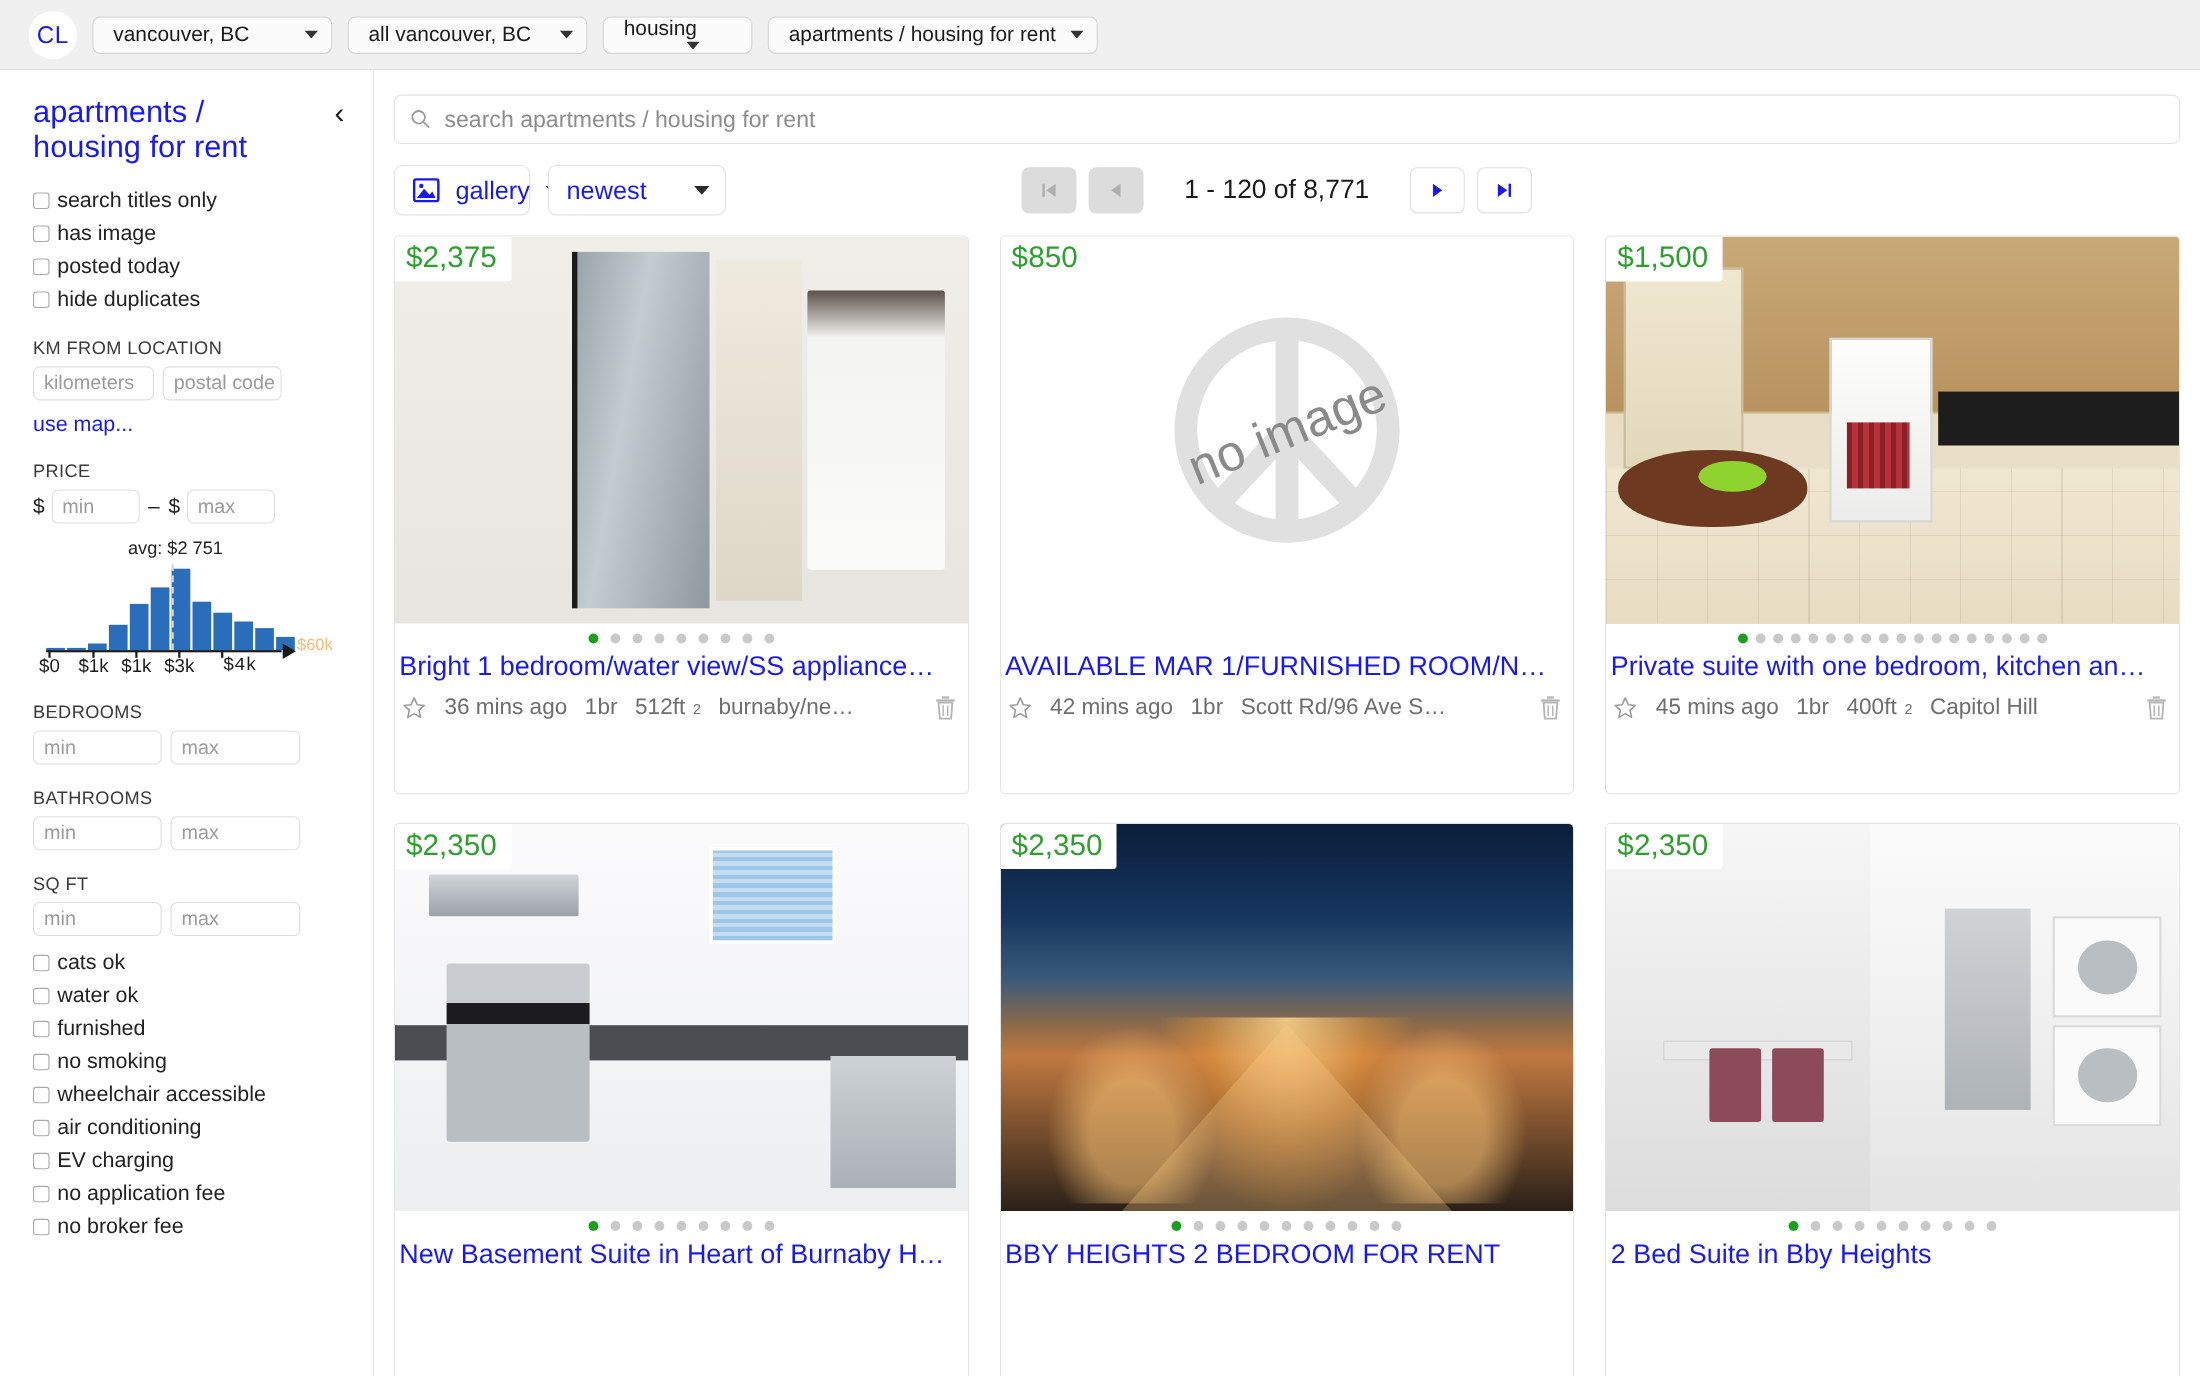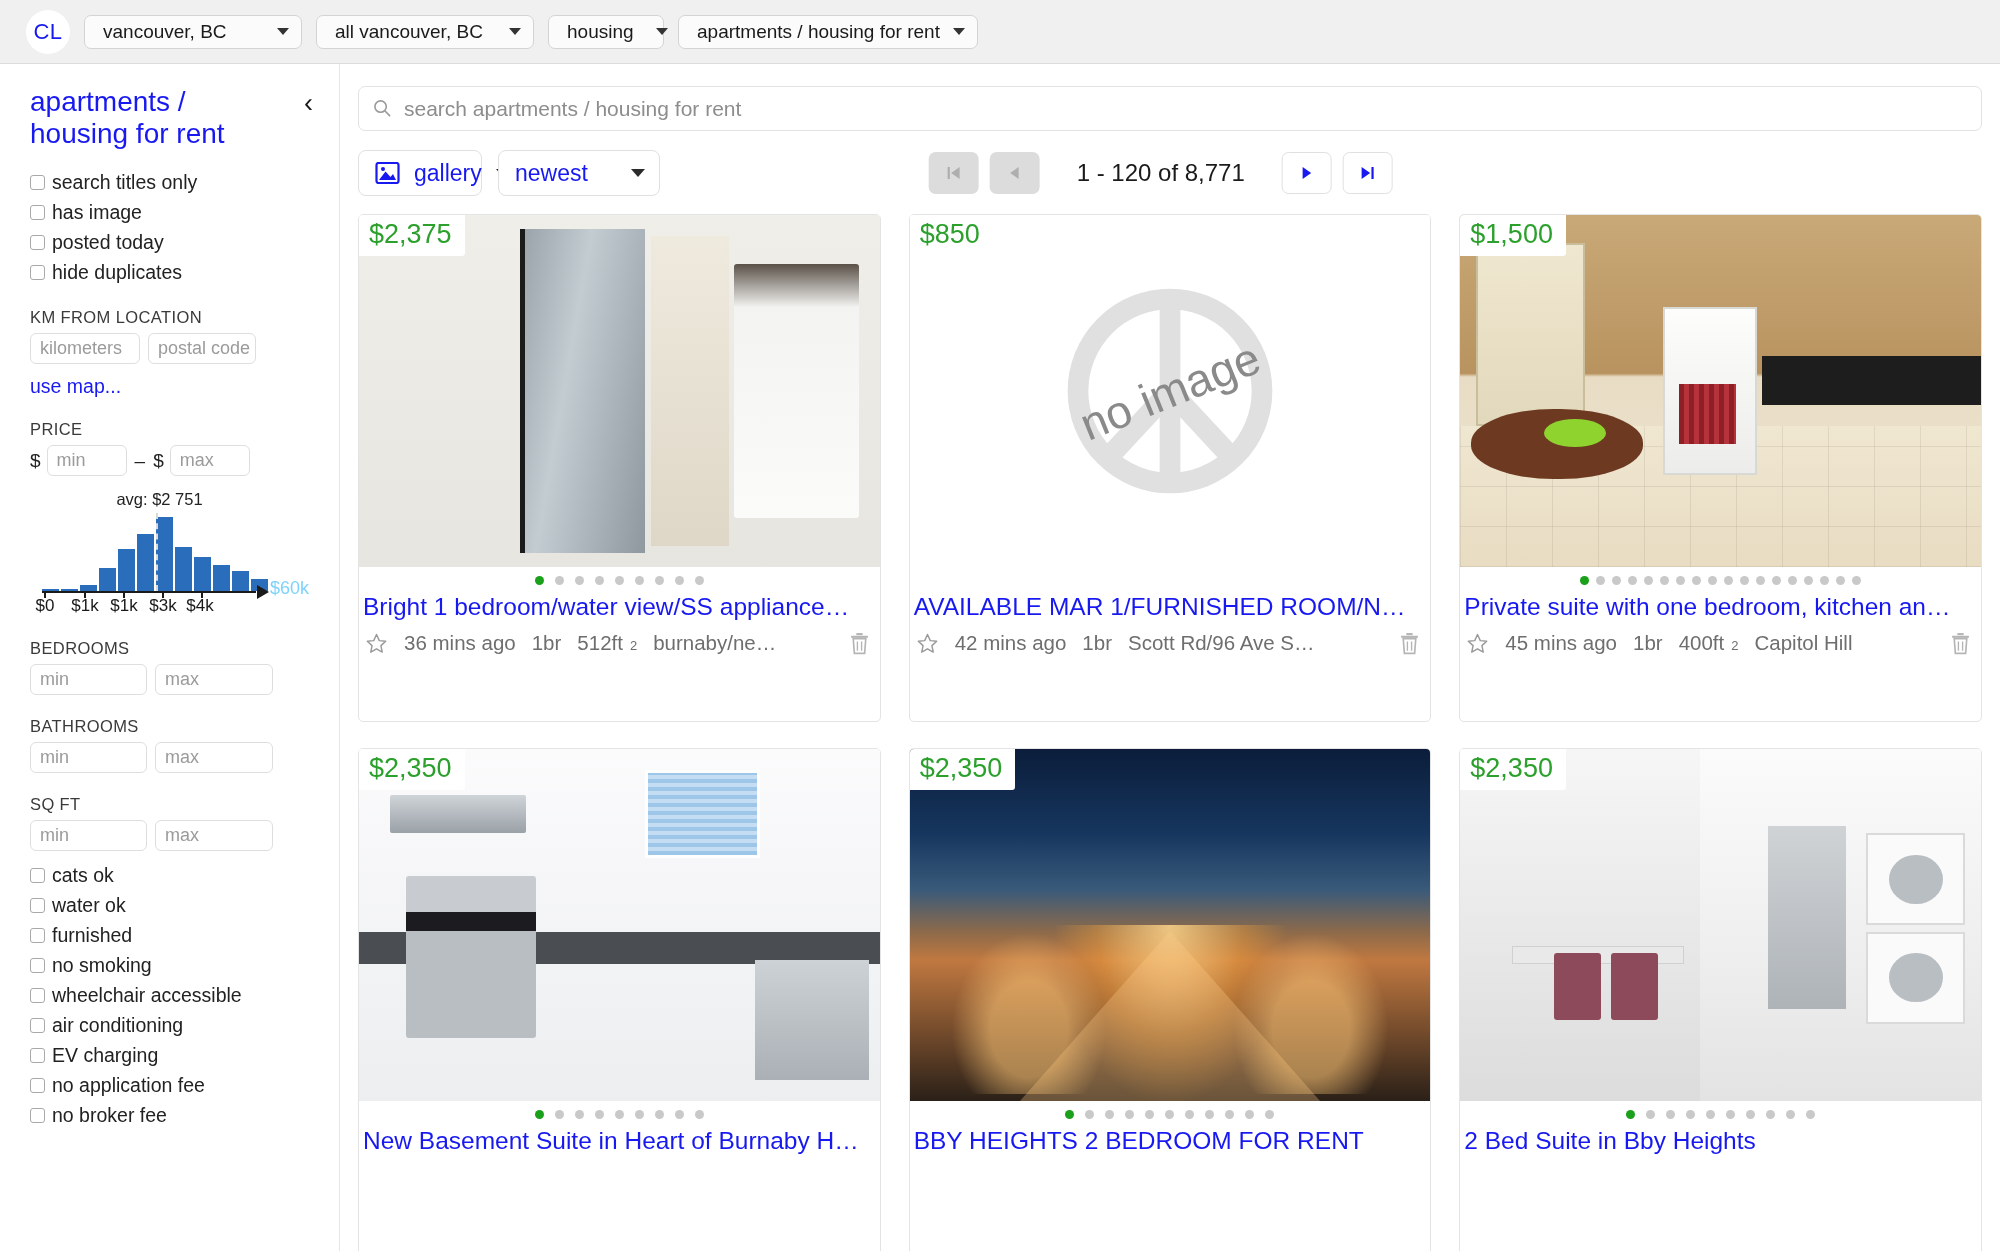--- a/index.html
+++ b/index.html
@@ -43,21 +43,21 @@
   .caret {
     width:0; height:0;
     border-left:6px solid transparent;
     border-right:6px solid transparent;
     border-top:7px solid #333;
     margin-left:22px;
     flex:none;
   }
   #sel-city { width:218px; }
   #sel-area { width:218px; }
-  #sel-cat  { width:116px; }
+  #sel-cat  { width:136px;flex-direction:column; }
   #sel-sub  { width:300px; }
   #sel-sub .caret { margin-left:12px; }
 
   
   #body-wrap { display:flex; width:2000px; height:1187px; }
 
   
   #sidebar {
     width:340px; flex:none;
     background:#ffffff;
@@ -145,21 +145,21 @@
   .tick { position:absolute; top:0; width:2px; height:7px; background:#1a1a1a; }
   #hist-arrow {
     position:absolute; right:-13px; top:-6px;
     width:0;height:0;
     border-top:7px solid transparent;
     border-bottom:7px solid transparent;
     border-left:12px solid #1a1a1a;
   }
   #hist-60k {
     position:absolute; left:228px; top:-13px;
-    font-size:18px; color:#7dd3fc; white-space:nowrap;
+    font-size:15px; color:#fdba74; white-space:nowrap;
   }
   #hist-xlabels { position:relative; height:24px; margin-left:12px; width:214px; }
   .xlab { position:absolute; top:3px; font-size:17px; color:#1a1a1a; transform:translateX(-50%); }
 
   
   #main { flex:1; min-width:0; padding:22px 18px 0 18px; background:#fff; }
 
   #search-bar {
     height:45px;
     border:1px solid #e2e2e2;
@@ -542,21 +542,21 @@
           <div class="tick" style="left: 42px;"></div>
           <div class="tick" style="left: 81px;"></div>
           <div class="tick" style="left: 120px;"></div>
           <div class="tick" style="left: 159px;"></div>
         </div>
       <div id="hist-xlabels">
           <div class="xlab" style="left: 3px;">$0</div>
           <div class="xlab" style="left: 43px;">$1k</div>
           <div class="xlab" style="left: 82px;">$1k</div>
           <div class="xlab" style="left: 121px;">$3k</div>
-          <div class="xlab" style="left: 158px;">$4k</div>
+          <div class="xlab" style="left: 176px; font-family: Liberation Mono, monospace;">$4k</div>
         </div>
     </div>
 
     <div class="section-label">BEDROOMS</div>
     <div class="inp-row">
       <div class="inp" style="width:117px">min</div>
       <div class="inp" style="width:118px">max</div>
     </div>
 
     <div class="section-label">BATHROOMS</div>

